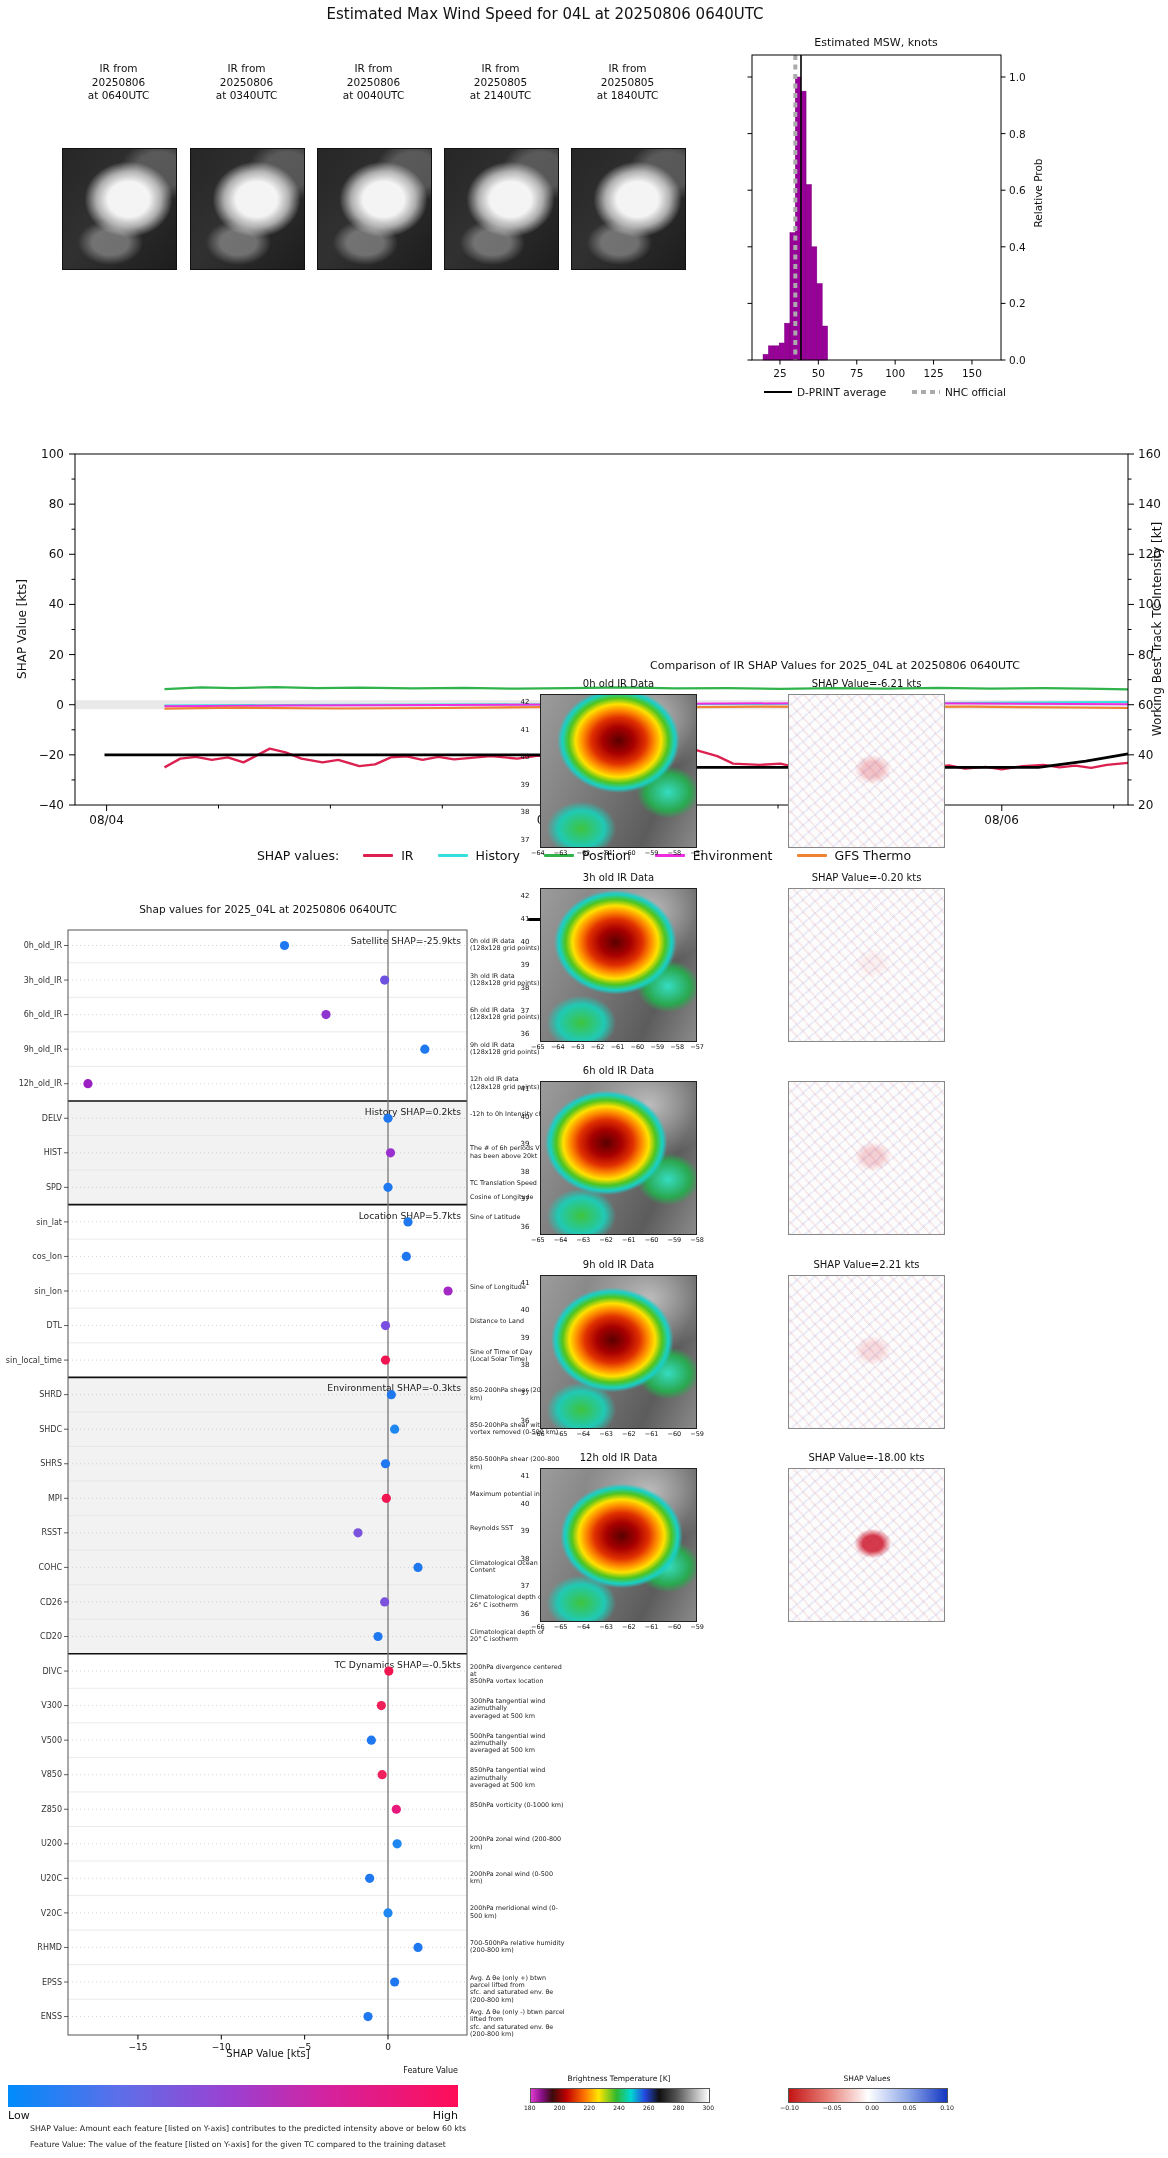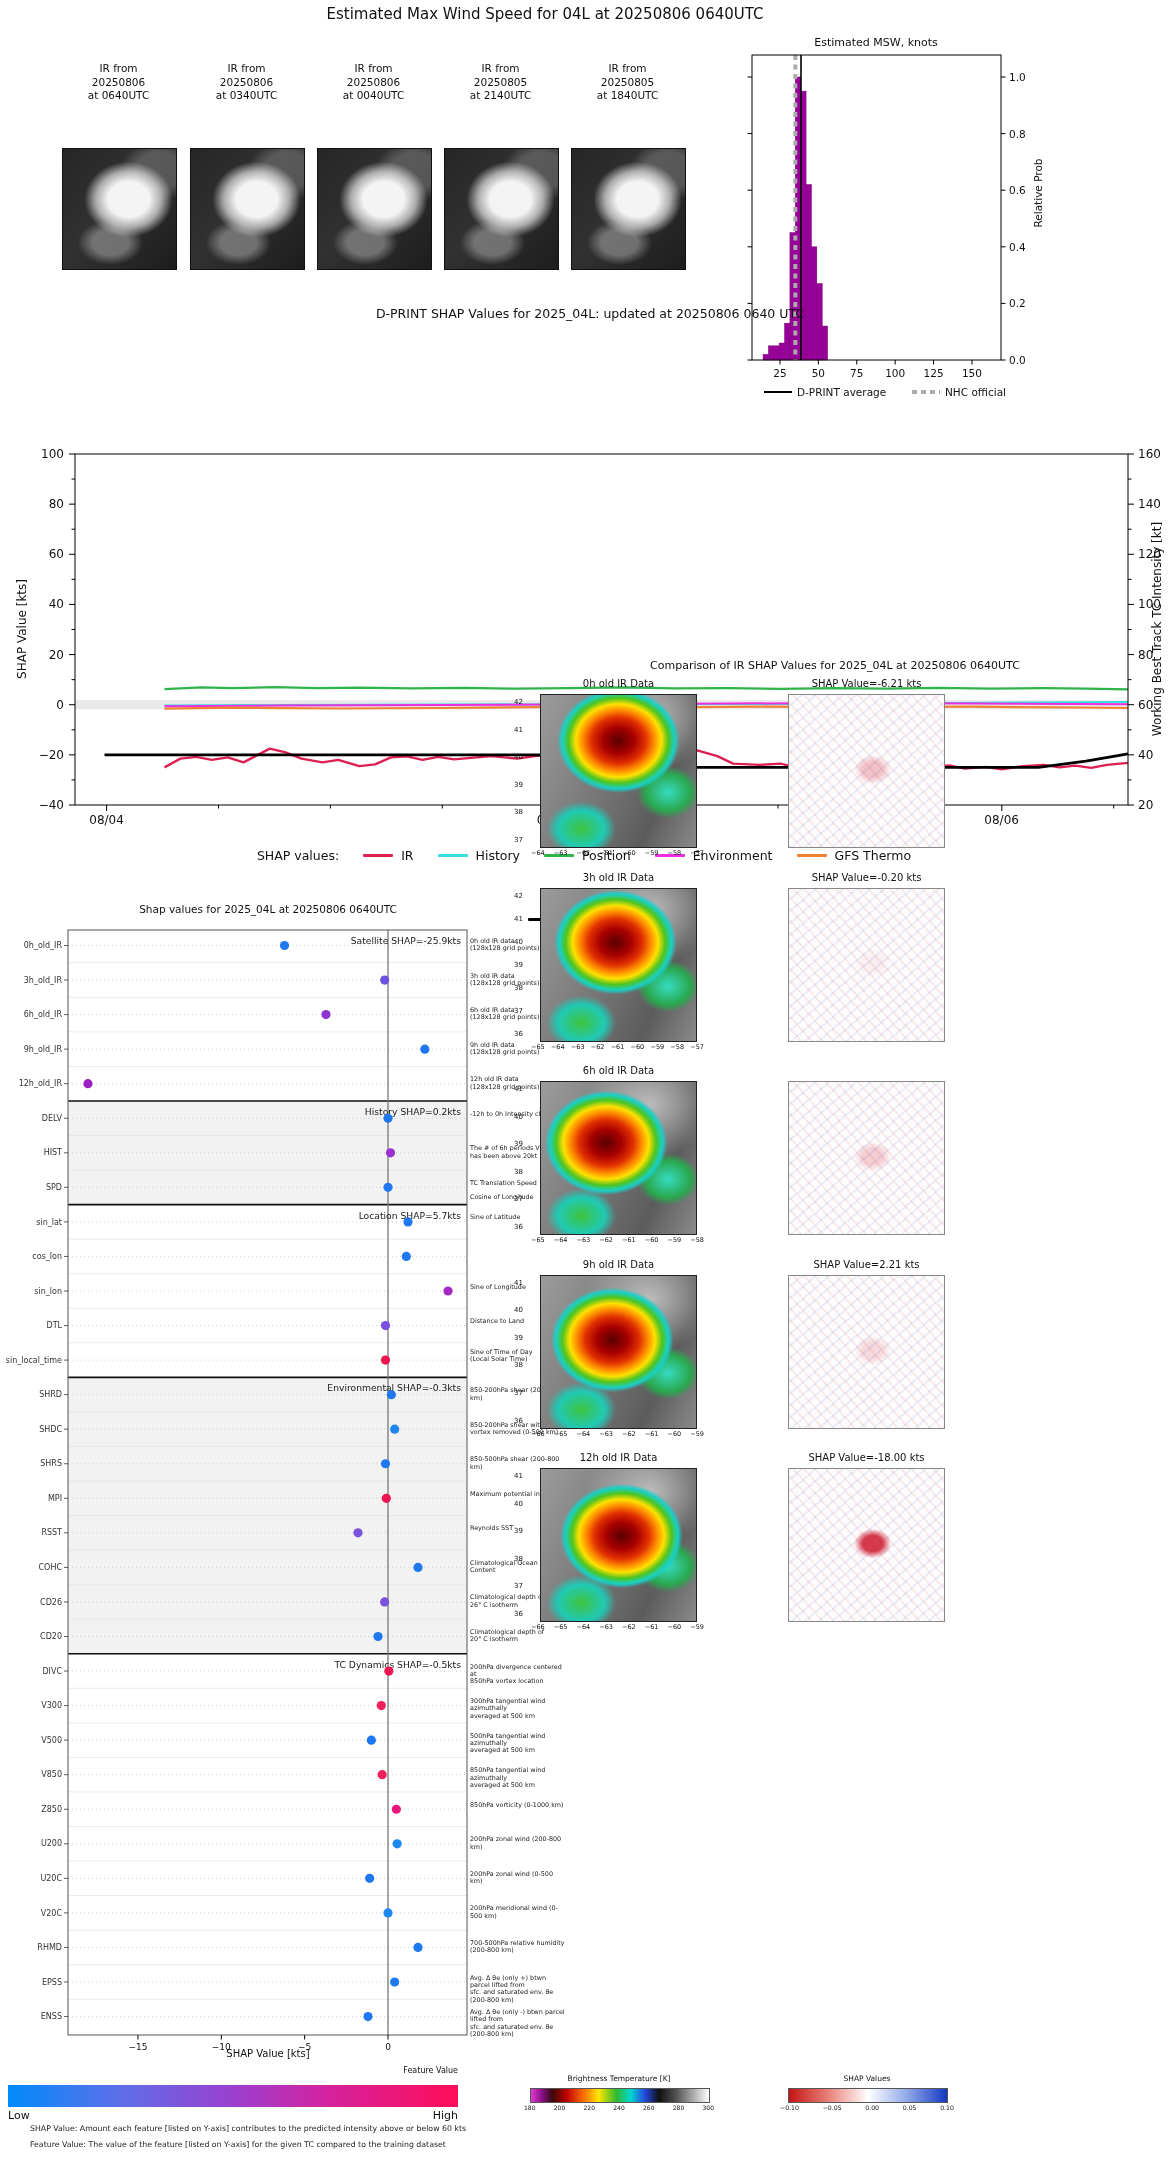--- a/index.html
+++ b/index.html
@@ -37,21 +37,21 @@
       radial-gradient(26% 22% at 82% 64%, #35dcc2 0%, #2aa84f 55%, rgba(42,168,79,0) 78%),
       radial-gradient(30% 24% at 26% 88%, #3ec43e 0%, #20c9b4 50%, rgba(32,201,180,0) 75%),
       radial-gradient(60% 50% at 70% 15%, rgba(220,220,220,.7), rgba(150,150,150,0) 70%),
       linear-gradient(115deg,#9c9c9c,#777 45%,#5c5c5c 75%,#8a8a8a);}
   .shapimg{width:155px;height:152px;border:1px solid #888;
     background:
       radial-gradient(16% 13% at 54% 49%, rgba(205,25,45,var(--blob,0.12)) 0 40%, rgba(205,25,45,0) 75%),
       repeating-linear-gradient(48deg, rgba(205,60,60,.09) 0 2px, rgba(0,0,0,0) 2px 8px),
       repeating-linear-gradient(-41deg, rgba(60,85,215,.09) 0 2px, rgba(0,0,0,0) 2px 9px),
       #fdfcfc;}
-  .ytick{position:absolute;width:22px;height:10px;font-size:7px;line-height:10px;text-align:left;color:#111;}
+  .ytick{position:absolute;width:22px;height:10px;font-size:7px;line-height:10px;text-align:center;color:#111;}
   .xtickrow{position:absolute;display:flex;justify-content:space-between;font-size:6.5px;color:#111;}
   .cb{height:13px;border:1px solid #555;}
   .cb-feat{left:8px;top:2085px;width:450px;height:22px;border:none;
     background:linear-gradient(90deg,#008bfb,#5e6ee8 25%,#9c3fd0 50%,#d6219c 72%,#ff0d57 100%);}
   .cb-bt{left:530px;top:2088px;width:178px;
     background:linear-gradient(90deg,#e03cd0 0%,#8a0f8a 6%,#3a0a0a 12%,#c00000 20%,#ff7300 30%,#ffe600 38%,#2fb82f 48%,#00d9d0 56%,#2447e0 64%,#101010 72%,#555 82%,#aaa 91%,#fff 100%);}
   .cb-shap{left:788px;top:2088px;width:158px;
     background:linear-gradient(90deg,#c31414 0%,#e8827a 25%,#ffffff 50%,#8fa8e8 75%,#1437c3 100%);}
   .cb-label{font-size:7.5px;color:#111;}
   .featval-label{left:320px;top:2066px;width:138px;text-align:right;font-size:8px;}
@@ -206,21 +206,20 @@
       <line x1="554.2" y1="505" x2="554.2" y2="511" stroke="#000"></line>
       <line x1="666.1" y1="505" x2="666.1" y2="508.5" stroke="#000"></line>
       <line x1="778.0000000000001" y1="505" x2="778.0000000000001" y2="508.5" stroke="#000"></line>
       <line x1="889.9000000000001" y1="505" x2="889.9000000000001" y2="508.5" stroke="#000"></line>
       <line x1="1001.8000000000001" y1="505" x2="1001.8000000000001" y2="511" stroke="#000"></line>
       <line x1="1113.7" y1="505" x2="1113.7" y2="508.5" stroke="#000"></line>
       <text x="106.59" y="524" font-size="12" text-anchor="middle" fill="#111">08/04</text>
       <text x="554.115" y="524" font-size="12" text-anchor="middle" fill="#111">08/05</text>
       <text x="1001.64" y="524" font-size="12" text-anchor="middle" fill="#111">08/06</text>
     </svg>
-  <div class="abs mid-title ctr">D-PRINT SHAP Values for 2025_04L: updated at 20250806 0640 UTC</div>
   <div class="abs mid-ylab ctr rot">SHAP Value [kts]</div>
   <div class="abs mid-ylab-r ctr rot">Working Best Track TC Intensity [kt]</div>
   <div class="abs mid-xlab ctr">2025</div>
   <div class="abs legendrow" id="legend-row1">
     <span>SHAP values:</span>
   <span class="legitem">
         <span class="legline" style="background:#dc2050"></span>
         <span>IR</span>
       </span>
       <span class="legitem">

